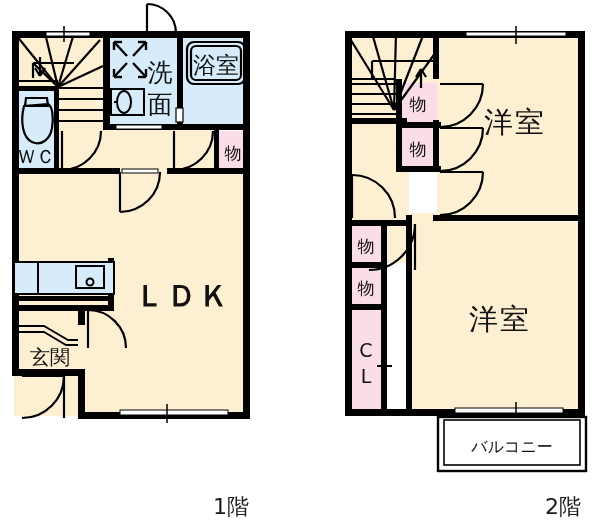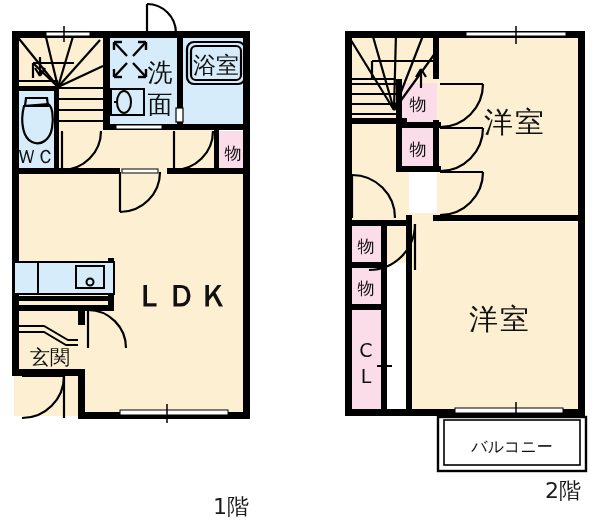--- a/index.html
+++ b/index.html
@@ -28,21 +28,21 @@
   }
   .fl-label {
     position: absolute;
     font-family: "DejaVu Sans", "Liberation Sans", sans-serif;
     font-size: 22px;
     color: #1a1a1a;
     letter-spacing: 0px;
     white-space: nowrap;
   }
   #label-floor1 { left: 213px; top: 492px; }
-  #label-floor2 { left: 545px; top: 476px; }
+  #label-floor2 { left: 545px; top: 492px; }
 </style>
 </head>
 <body>
 
 <div id="plan-root">
 
   <svg class="floorplan" viewBox="0 0 600 527">
 
     <g>
 

